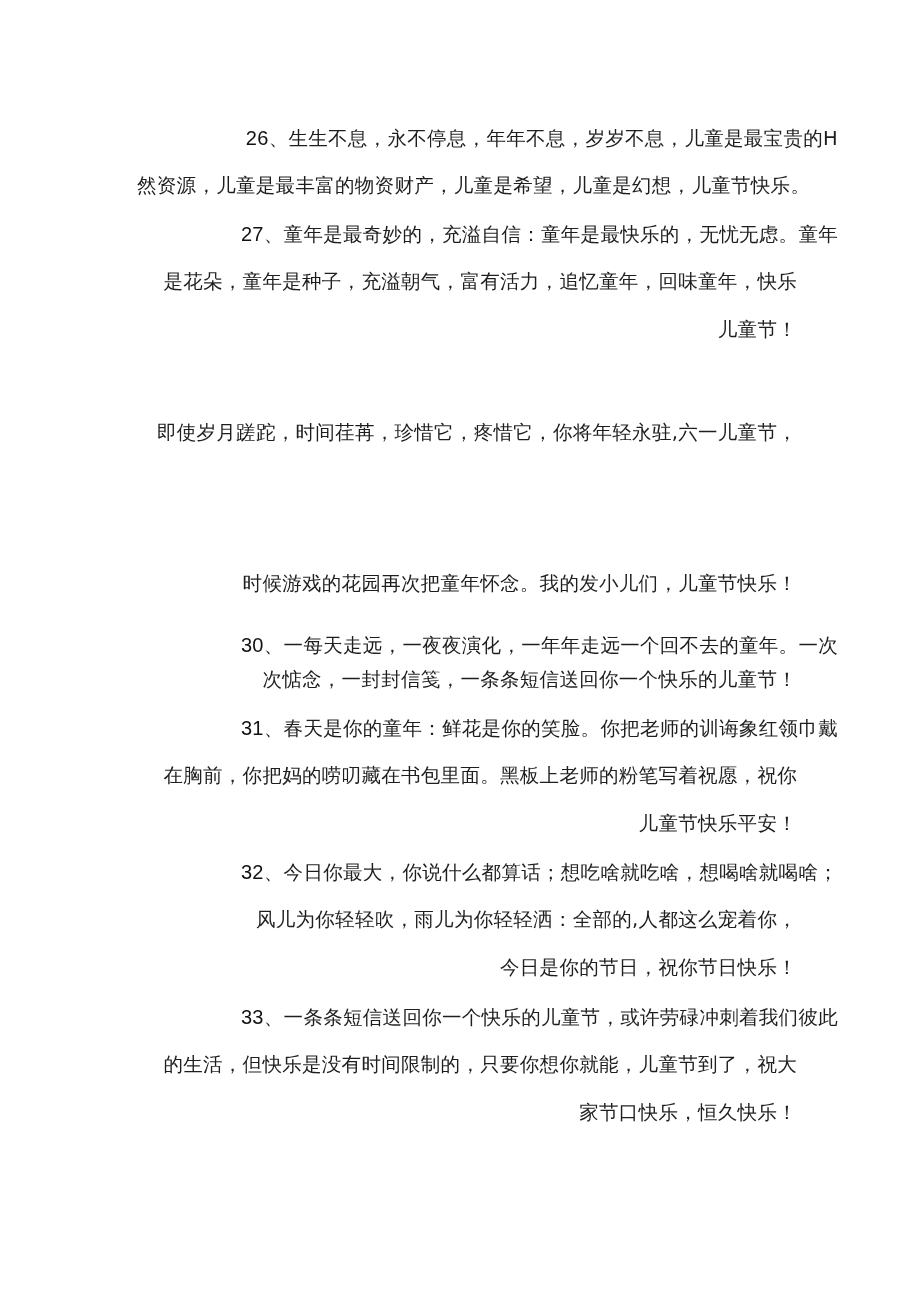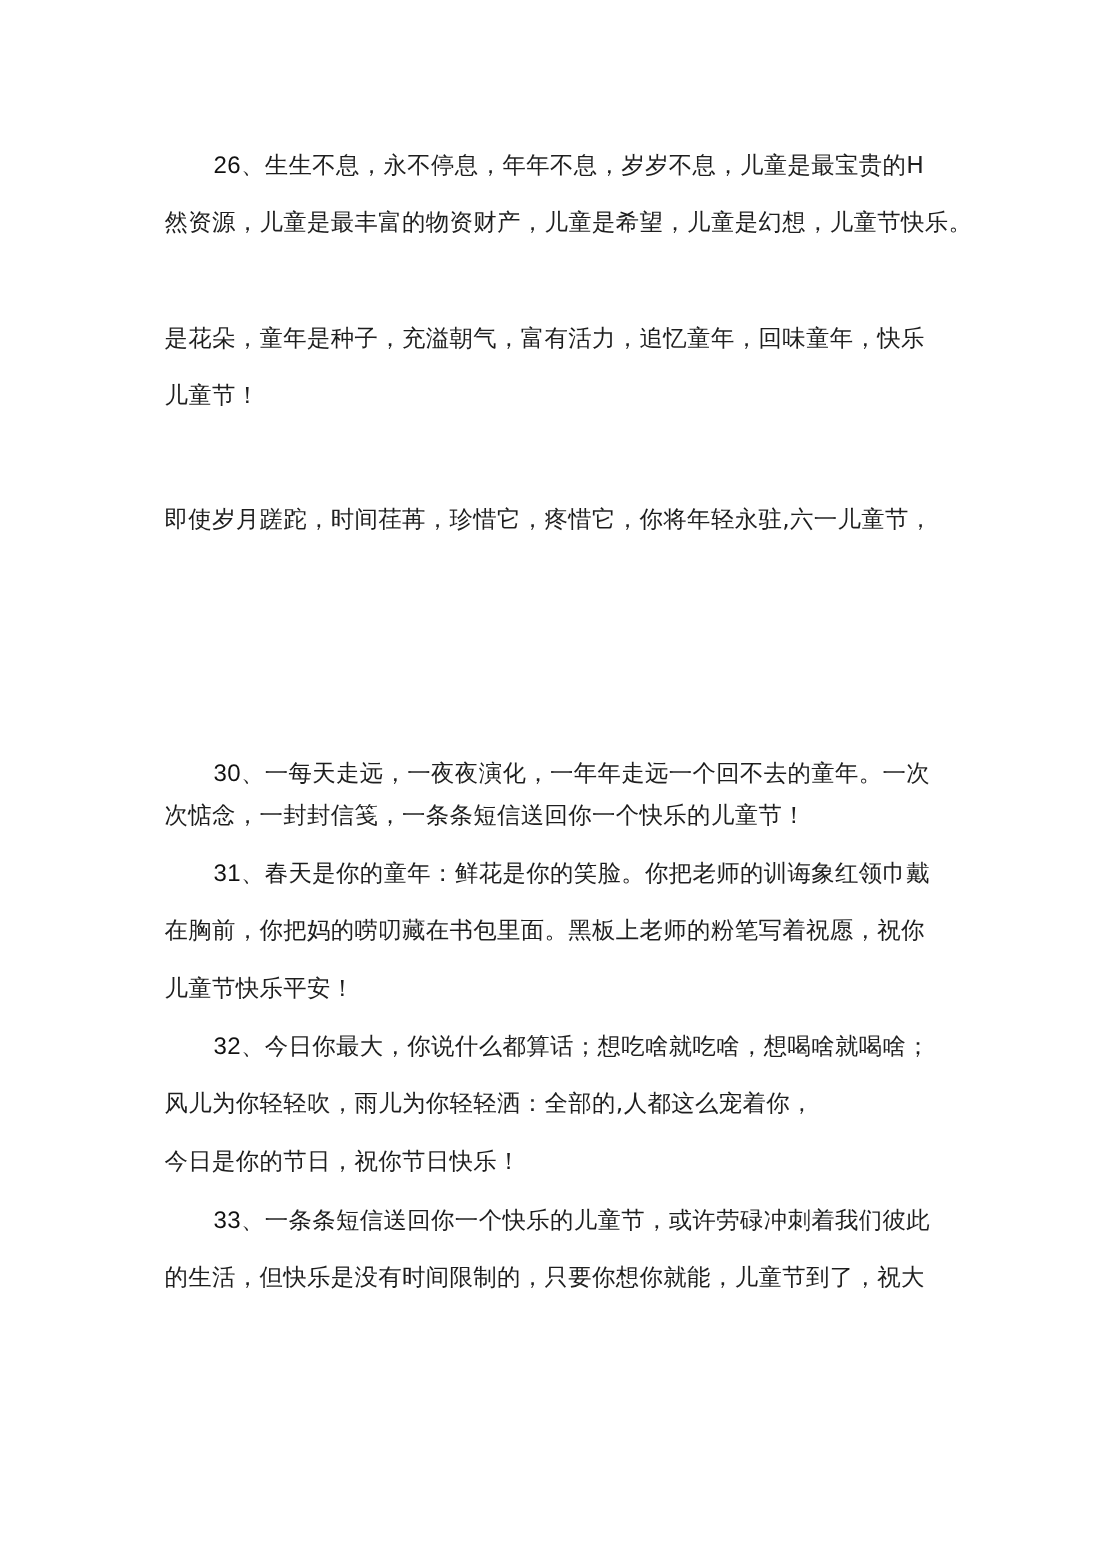--- a/index.html
+++ b/index.html
@@ -26,52 +26,56 @@
     .line {
       position: absolute;
       left: 137px;
       width: 660px;
       height: 30px;
       font-size: 19.5px;
       line-height: 30px;
       white-space: nowrap;
       letter-spacing: 0.3px;
       color: #1e1e1e;
+      text-align: right;
     }
     .line.indent {
       left: 178px;
     }
     .num {
       font-family: "Liberation Sans", "DejaVu Sans", sans-serif;
       font-size: 20px;
       color: #111111;
     }
   </style>
 </head>
 <body>
 
 <div class="page">
 
   <div class="line indent" style="top:123px"><span class="num">26</span><span>、生生不息，永不停息，年年不息，岁岁不息，儿童是最宝贵的H</span></div>
   <div class="line" style="top:171px"><span>然资源，儿童是最丰富的物资财产，儿童是希望，儿童是幻想，儿童节快乐。</span></div>
 
+  <div class="line indent" style="top:219px"><span class="num">27</span><span>、童年是最奇妙的，充溢自信：童年是最快乐的，无忧无虑。童年</span></div>
   <div class="line" style="top:267px"><span>是花朵，童年是种子，充溢朝气，富有活力，追忆童年，回味童年，快乐</span></div>
   <div class="line" style="top:315px"><span>儿童节！</span></div>
 
   <div class="line" style="top:418px"><span>即使岁月蹉跎，时间荏苒，珍惜它，疼惜它，你将年轻永驻,六一儿童节，</span></div>
 
+  <div class="line" style="top:569px"><span>时候游戏的花园再次把童年怀念。我的发小儿们，儿童节快乐！</span></div>
 
   <div class="line indent" style="top:630px"><span class="num">30</span><span>、一每天走远，一夜夜演化，一年年走远一个回不去的童年。一次</span></div>
   <div class="line" style="top:665px"><span>次惦念，一封封信笺，一条条短信送回你一个快乐的儿童节！</span></div>
 
   <div class="line indent" style="top:713px"><span class="num">31</span><span>、春天是你的童年：鲜花是你的笑脸。你把老师的训诲象红领巾戴</span></div>
   <div class="line" style="top:761px"><span>在胸前，你把妈的唠叨藏在书包里面。黑板上老师的粉笔写着祝愿，祝你</span></div>
   <div class="line" style="top:809px"><span>儿童节快乐平安！</span></div>
 
   <div class="line indent" style="top:857px"><span class="num">32</span><span>、今日你最大，你说什么都算话；想吃啥就吃啥，想喝啥就喝啥；</span></div>
   <div class="line" style="top:953px"><span>今日是你的节日，祝你节日快乐！</span></div>
   <div class="line" style="top:905px"><span>风儿为你轻轻吹，雨儿为你轻轻洒：全部的,人都这么宠着你，</span></div>
 
   <div class="line indent" style="top:1002px"><span class="num">33</span><span>、一条条短信送回你一个快乐的儿童节，或许劳碌冲刺着我们彼此</span></div>
   <div class="line" style="top:1050px"><span>的生活，但快乐是没有时间限制的，只要你想你就能，儿童节到了，祝大</span></div>
+  <div class="line" style="top:1098px"><span>家节口快乐，恒久快乐！</span></div>
 
 
 </div>
 
 </body></html>

